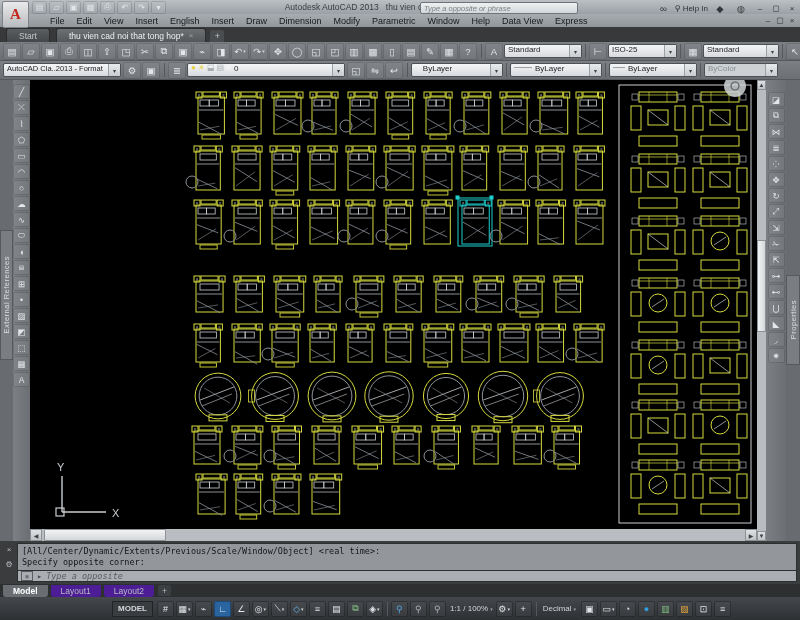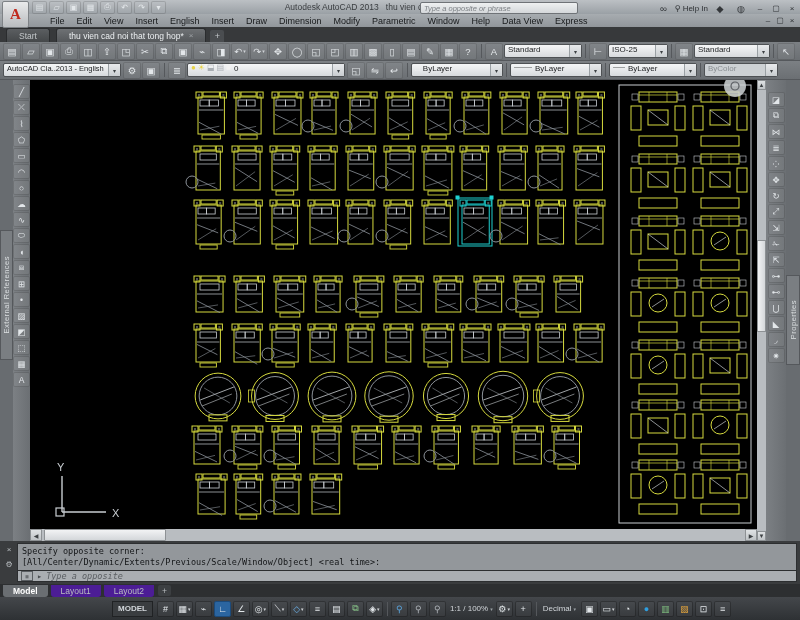--- a/index.html
+++ b/index.html
@@ -189,38 +189,38 @@
         <span class="icn">?</span>
       </span>
     <span class="vsep"></span>
     <span class="icn">A</span>
     <div class="sel" style="width:78px">
       <span>Standard</span>
         <span class="arw">▾</span>
       </div>
     <span class="vsep"></span>
     <span class="icn">⊢</span>
-    <div class="sel" style="width:60px">
+    <div class="sel" style="width:69px">
       <span>ISO-25</span>
         <span class="arw">▾</span>
       </div>
     <span class="vsep"></span>
     <span class="icn">▦</span>
     <div class="sel" style="width:76px">
       <span>Standard</span>
         <span class="arw">▾</span>
       </div>
     <span class="vsep"></span>
     <span class="icn">↖</span>
 
   </div>
 
   <div class="toolrow" style="top:61px;">
     <div class="sel" style="width:118px">
-      <span style="font-size:7.5px">AutoCAD Cla..2013 - English</span>
+      <span style="font-size:7.5px">AutoCAD Cla..2013 - Format</span>
         <span class="arw">▾</span>
       </div>
     <span id="wsicons" style="display:flex;margin-left:2px;">
         <span class="icn">⚙</span>
         <span class="icn">▣</span>
       </span>
     <span class="vsep"></span>
     <span id="lmicons" style="display:flex;">
         <span class="icn">≣</span>
       </span>
@@ -1495,22 +1495,22 @@
     </div>
   </div>
 
   <div class="cmd">
     <div class="cmdside">
       <span>×</span>
       <span>⚙</span>
     </div>
     <div class="cmdmain">
       <div class="cmdhist">
+        <div>[All/Center/Dynamic/Extents/Previous/Scale/Window/Object] &lt;real time&gt;:</div>
         <div>Specify opposite corner:</div>
-        <div>[All/Center/Dynamic/Extents/Previous/Scale/Window/Object] &lt;real time&gt;:</div>
       </div>
       <div class="cmdin">
         <span class="kbd">▦</span>
         <span style="color:#4a4e52">▸</span>
         <span class="pr">Type a opposite</span>
       </div>
     </div>
   </div>
 
   <div class="ltrow">

